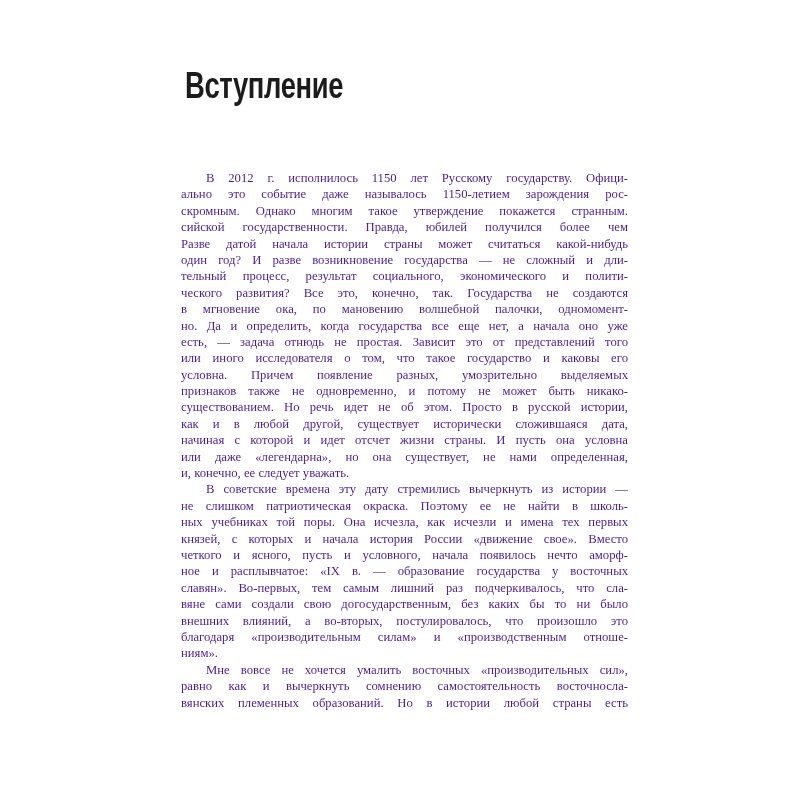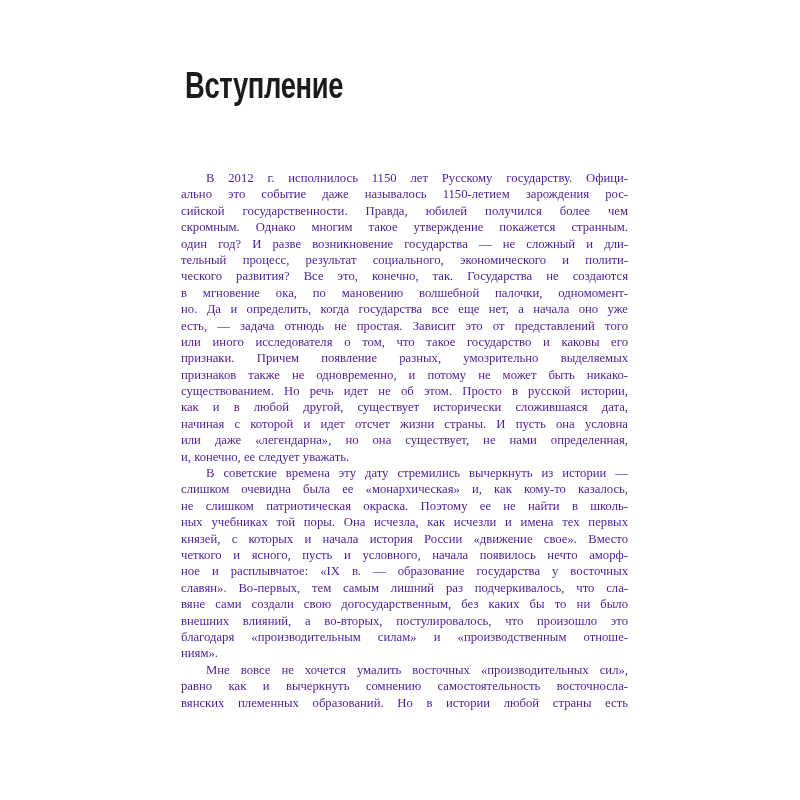--- a/index.html
+++ b/index.html
@@ -53,38 +53,38 @@
   }
 </style>
 </head>
 <body>
 
 <div class="page">
   <h1 class="title">Вступление</h1>
   <div class="body-text">
       <div class="line first">В 2012 г. исполнилось 1150 лет Русскому государству. Офици-</div>
       <div class="line">ально это событие даже называлось 1150-летием зарождения рос-</div>
+      <div class="line">скромным. Однако многим такое утверждение покажется странным.</div>
       <div class="line">сийской государственности. Правда, юбилей получился более чем</div>
-      <div class="line">скромным. Однако многим такое утверждение покажется странным.</div>
+      <div class="line">Разве датой начала истории страны может считаться какой-нибудь</div>
       <div class="line">один год? И разве возникновение государства — не сложный и дли-</div>
       <div class="line">тельный процесс, результат социального, экономического и полити-</div>
       <div class="line">ческого развития? Все это, конечно, так. Государства не создаются</div>
       <div class="line">в мгновение ока, по мановению волшебной палочки, одномомент-</div>
       <div class="line">но. Да и определить, когда государства все еще нет, а начала оно уже</div>
       <div class="line">есть, — задача отнюдь не простая. Зависит это от представлений того</div>
       <div class="line">или иного исследователя о том, что такое государство и каковы его</div>
-      <div class="line">признаки. Причем появление разных, умозрительно выделяемых</div>
+      <div class="line">условна. Причем появление разных, умозрительно выделяемых</div>
       <div class="line">признаков также не одновременно, и потому не может быть никако-</div>
       <div class="line">существованием. Но речь идет не об этом. Просто в русской истории,</div>
       <div class="line">как и в любой другой, существует исторически сложившаяся дата,</div>
       <div class="line">начиная с которой и идет отсчет жизни страны. И пусть она условна</div>
       <div class="line">или даже «легендарна», но она существует, не нами определенная,</div>
       <div class="line plast">и, конечно, ее следует уважать.</div>
       <div class="line first">В советские времена эту дату стремились вычеркнуть из истории —</div>
-      <div class="line">слишком очевидна была ее «монархическая» и, как кому-то казалось,</div>
       <div class="line">не слишком патриотическая окраска. Поэтому ее не найти в школь-</div>
       <div class="line">ных учебниках той поры. Она исчезла, как исчезли и имена тех первых</div>
       <div class="line">князей, с которых и начала история России «движение свое». Вместо</div>
       <div class="line">четкого и ясного, пусть и условного, начала появилось нечто аморф-</div>
       <div class="line">ное и расплывчатое: «IX в. — образование государства у восточных</div>
       <div class="line">славян». Во-первых, тем самым лишний раз подчеркивалось, что сла-</div>
       <div class="line">вяне сами создали свою догосударственным, без каких бы то ни было</div>
       <div class="line">внешних влияний, а во-вторых, постулировалось, что произошло это</div>
       <div class="line">благодаря «производительным силам» и «производственным отноше-</div>
       <div class="line plast">ниям».</div>

